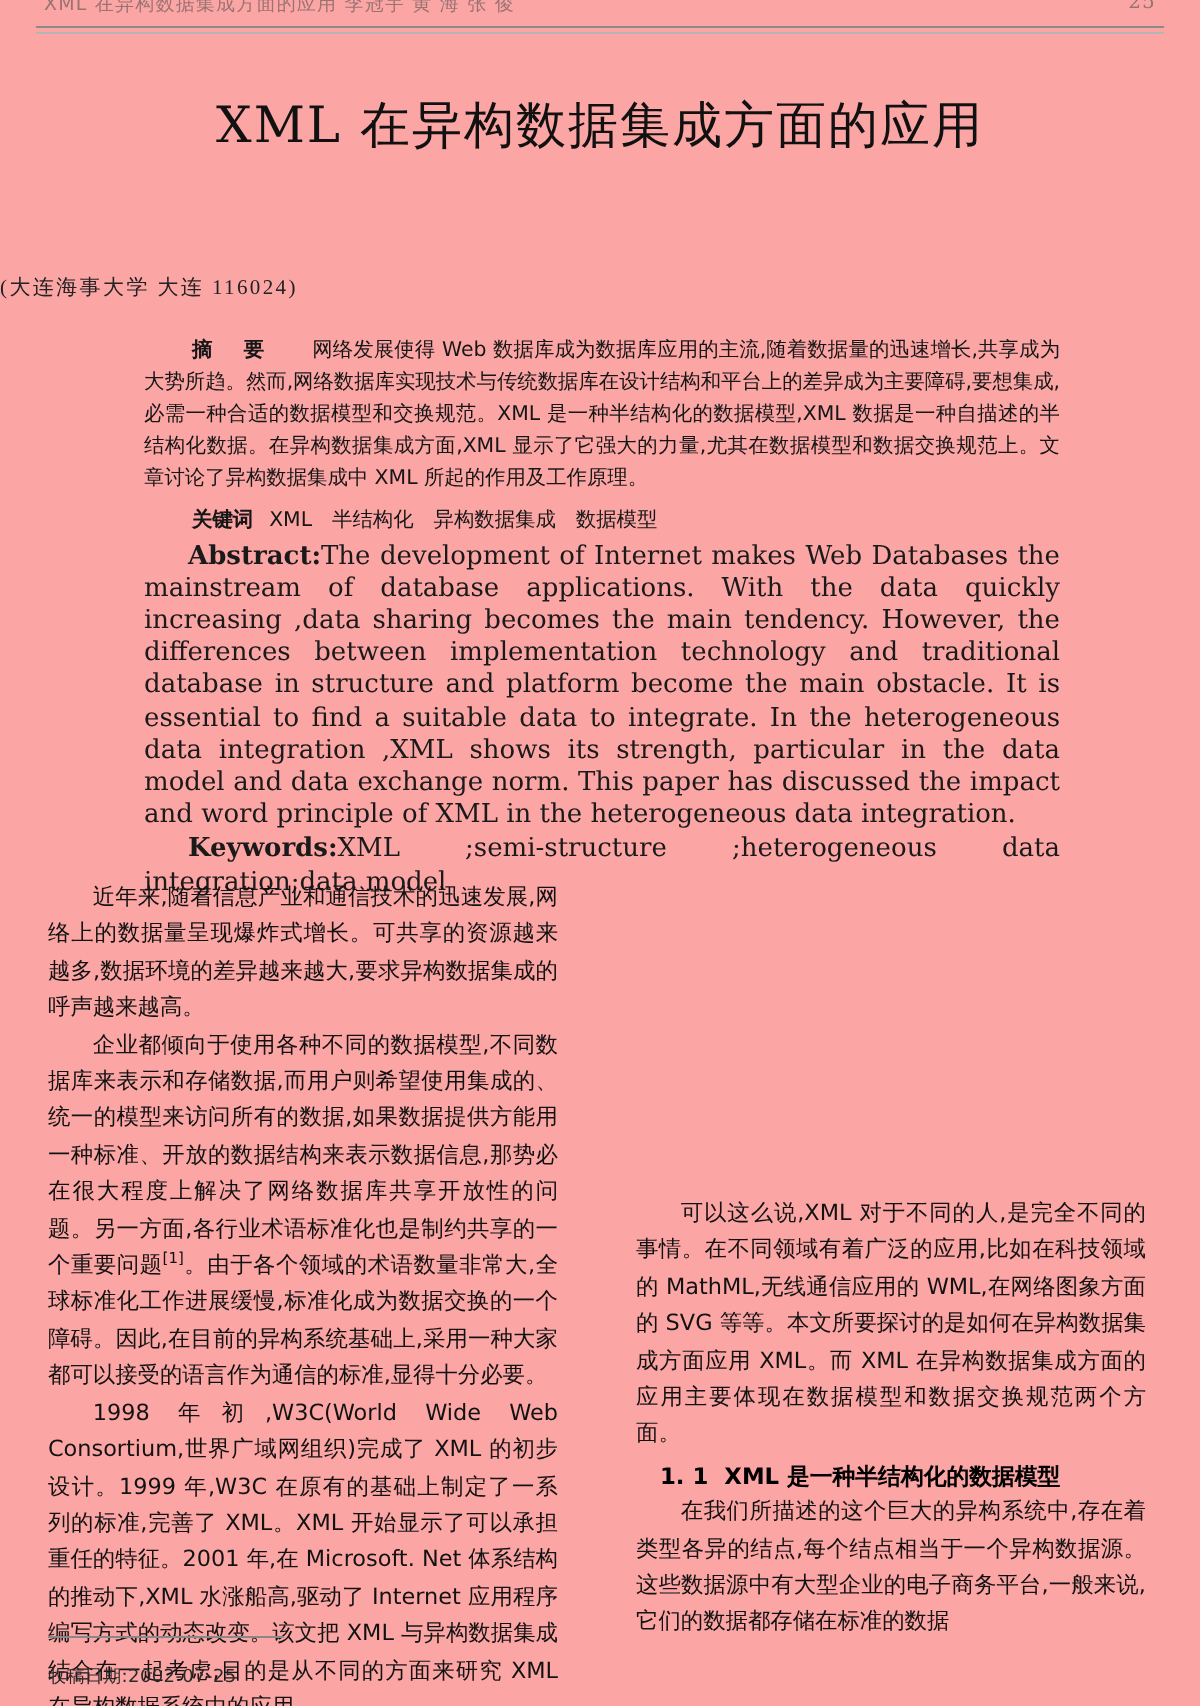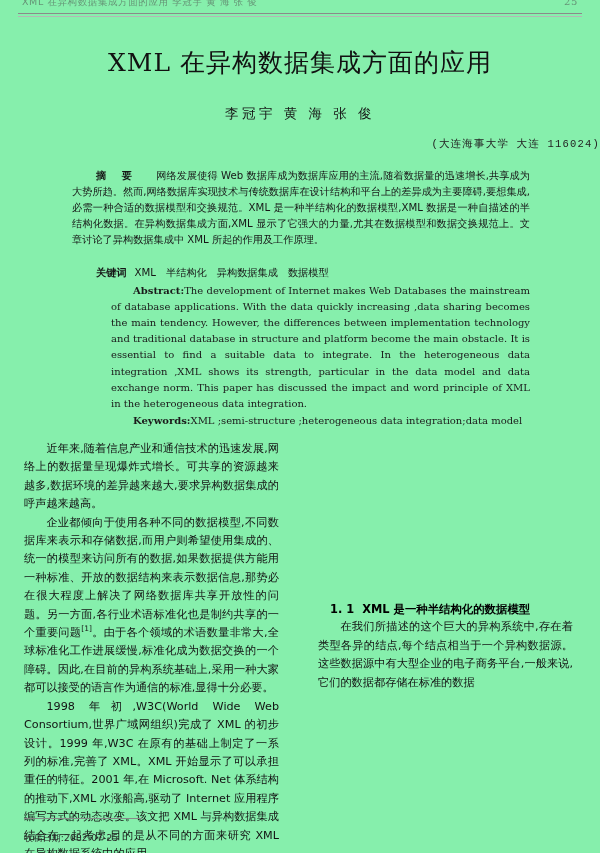--- a/index.html
+++ b/index.html
@@ -12,21 +12,21 @@
     height: 853px;
     overflow: hidden;
     font-family: "DejaVu Serif", "Liberation Serif", serif;
     color: #1a1a1a;
     position: relative;
   }
   .page {
     position: relative;
     width: 600px;
     height: 853px;
-    background: #86efac;
+    background: #fca5a5;
     box-sizing: border-box;
   }
 
   
   .running-head {
     position: absolute;
     top: -4px;
     left: 22px;
     right: 22px;
     height: 16px;
@@ -74,24 +74,24 @@
     font-size: 13.5px;
     letter-spacing: 3.5px;
     font-family: "DejaVu Sans", "Liberation Sans", sans-serif;
     color: #161616;
   }
   .affiliation {
     position: absolute;
     top: 137px;
     left: 0;
     width: 600px;
-    text-align: right;
+    text-align: left;
     font-size: 10.5px;
     letter-spacing: 1.2px;
-    font-family: Liberation Mono, monospace;
+    font-family: Liberation Serif, serif;
     color: #222;
   }
 
   
   .abstract-zone {
     position: absolute;
     top: 168px;
     left: 72px;
     width: 458px;
   }
@@ -103,40 +103,39 @@
     text-justify: inter-character;
     color: #161616;
     text-indent: 24px;
   }
   .cn-abs .lbl {
     font-weight: bold;
     letter-spacing: 6px;
     margin-right: 18px;
   }
   .cn-kw {
-    margin-top: 17px;
+    margin-top: 5px;
     font-family: "DejaVu Sans", "Liberation Sans", sans-serif;
     font-size: 10.2px;
     line-height: 16.1px;
     color: #161616;
     text-indent: 24px;
   }
   .cn-kw .lbl {
     font-weight: bold;
     margin-right: 8px;
   }
   .cn-kw .kw-item { margin-right: 10px; }
 
   .en-abs, .en-kw {
     font-family: "DejaVu Serif", "Liberation Serif", serif;
-    font-size: 10px;
+    font-size: 13px;
     line-height: 16.2px;
     text-align: justify;
     color: #1a1a1a;
-    margin-left: 39px;
   }
   .en-abs { text-indent: 22px; margin-top: 1px; }
   .en-kw  { text-indent: 22px; margin-top: 1px; }
   .en-abs .lbl, .en-kw .lbl { font-weight: bold; }
 
   
   .col {
     position: absolute;
     top: 440px;
     width: 255px;
@@ -207,21 +206,20 @@
 
 <div class="page">
 
   <div class="running-head">
     <span class="rh-left">XML 在异构数据集成方面的应用    李冠宇  黄  海  张  俊</span>
     <span class="rh-page">25</span>
   </div>
   <div class="rule-top"></div>
 
   <div class="title">XML 在异构数据集成方面的应用</div>
-  <div class="authors">李冠宇  黄  海  张  俊</div>
   <div class="affiliation">(大连海事大学    大连 116024)</div>
 
   <div class="abstract-zone">
 
     <div class="cn-abs">
       <span class="lbl">摘  要</span><span>网络发展使得 Web 数据库成为数据库应用的主流,随着数据量的迅速增长,共享成为大势所趋。然而,网络数据库实现技术与传统数据库在设计结构和平台上的差异成为主要障碍,要想集成,必需一种合适的数据模型和交换规范。XML 是一种半结构化的数据模型,XML 数据是一种自描述的半结构化数据。在异构数据集成方面,XML 显示了它强大的力量,尤其在数据模型和数据交换规范上。文章讨论了异构数据集成中 XML 所起的作用及工作原理。</span>
     </div>
 
     <div class="cn-kw">
       <span class="lbl">关键词</span><span class="kw-item">XML</span><span class="kw-item">半结构化</span><span class="kw-item">异构数据集成</span><span class="kw-item">数据模型</span>
@@ -238,20 +236,21 @@
   </div>
 
   <div class="col col-left">
     <p class="body">近年来,随着信息产业和通信技术的迅速发展,网络上的数据量呈现爆炸式增长。可共享的资源越来越多,数据环境的差异越来越大,要求异构数据集成的呼声越来越高。</p>
     <p class="body"><span>企业都倾向于使用各种不同的数据模型,不同数据库来表示和存储数据,而用户则希望使用集成的、统一的模型来访问所有的数据,如果数据提供方能用一种标准、开放的数据结构来表示数据信息,那势必在很大程度上解决了网络数据库共享开放性的问题。另一方面,各行业术语标准化也是制约共享的一个重要问题</span><sup class="ref">[1]</sup><span>。由于各个领域的术语数量非常大,全球标准化工作进展缓慢,标准化成为数据交换的一个障碍。因此,在目前的异构系统基础上,采用一种大家都可以接受的语言作为通信的标准,显得十分必要。</span></p>
     <p class="body">1998 年初,W3C(World Wide Web Consortium,世界广域网组织)完成了 XML 的初步设计。1999 年,W3C 在原有的基础上制定了一系列的标准,完善了 XML。XML 开始显示了可以承担重任的特征。2001 年,在 Microsoft. Net 体系结构的推动下,XML 水涨船高,驱动了 Internet 应用程序编写方式的动态改变。该文把 XML 与异构数据集成结合在一起考虑,目的是从不同的方面来研究 XML 在异构数据系统中的应用。</p>
   </div>
 
   <div class="col col-right">
     <div style="height:158px"></div>
+    <p class="body">可以这么说,XML 对于不同的人,是完全不同的事情。在不同领域有着广泛的应用,比如在科技领域的 MathML,无线通信应用的 WML,在网络图象方面的 SVG 等等。本文所要探讨的是如何在异构数据集成方面应用 XML。而 XML 在异构数据集成方面的应用主要体现在数据模型和数据交换规范两个方面。</p>
     <div class="subsec-head">
       <span class="num">1. 1</span><span>XML 是一种半结构化的数据模型</span>
     </div>
     <p class="body">在我们所描述的这个巨大的异构系统中,存在着类型各异的结点,每个结点相当于一个异构数据源。这些数据源中有大型企业的电子商务平台,一般来说,它们的数据都存储在标准的数据</p>
   </div>
 
   <div class="foot-rule"></div>
   <div class="footnote">收稿日期:2002-07-25</div>
 
 </div>

